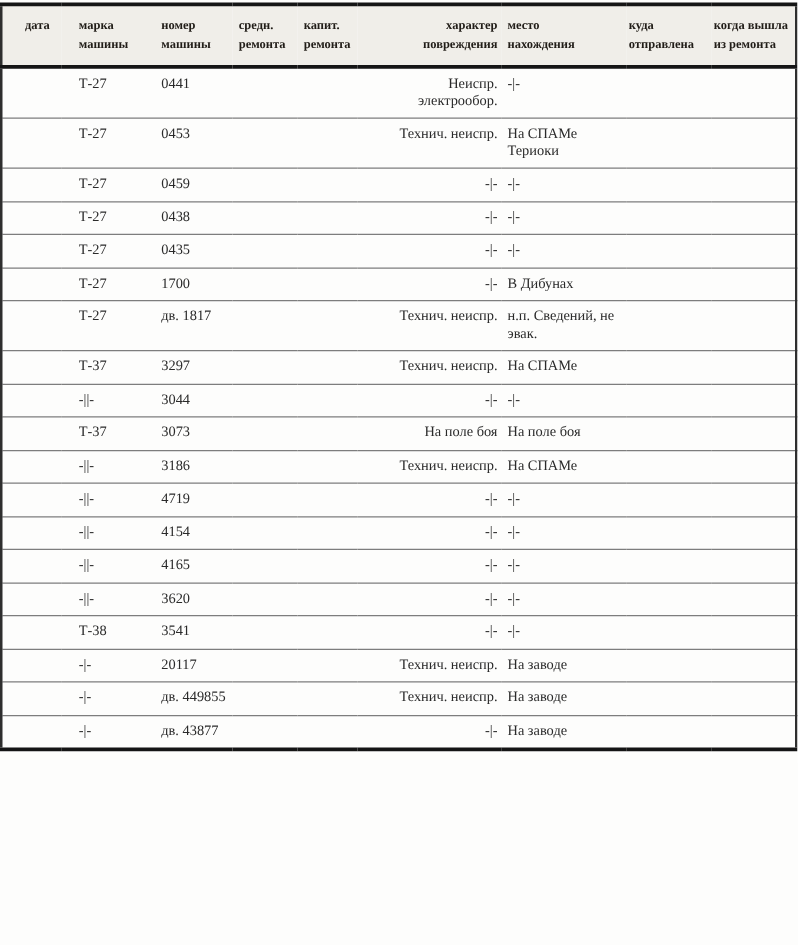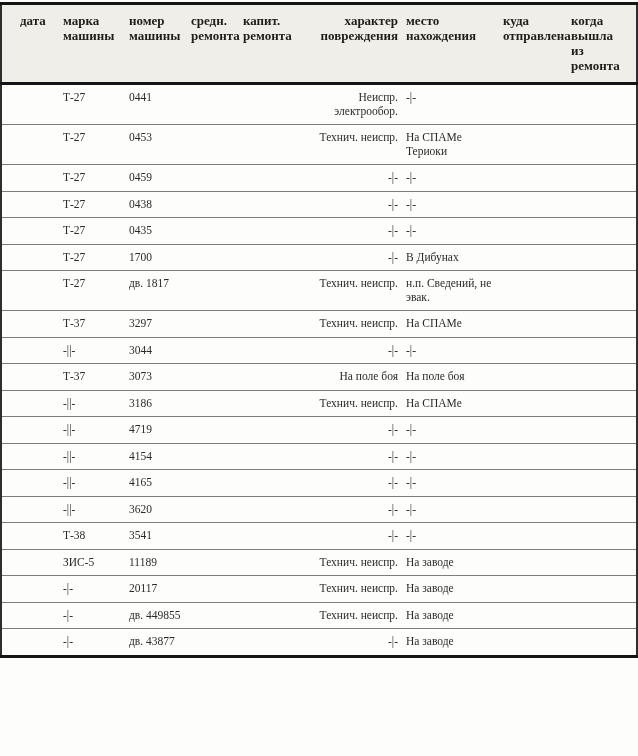--- a/index.html
+++ b/index.html
@@ -25,21 +25,21 @@
     border-collapse: collapse;
     table-layout: fixed;
     border-top: 3px solid #151515;
     border-bottom: 3px solid #151515;
     border-left: 2px solid #2e2e2e;
     border-right: 2px solid #2e2e2e;
   }
   thead th {
     background: #f0eee9;
     border-bottom: 3px solid #151515;
-    font-size: 13px;
+    font-size: 10px;
     font-weight: bold;
     color: #211d18;
     text-align: left;
     vertical-align: top;
     padding-top: 8px;
     padding-bottom: 9px;
     padding-right: 3px;
     line-height: 15px;
     white-space: pre-line;
   }
@@ -290,31 +290,20 @@
           <td>3541</td>
           <td></td>
           <td></td>
           <td>-|-</td>
           <td>-|-</td>
           <td></td>
           <td></td>
         </tr>
         <tr>
           <td></td>
-          <td>ЗИС-5</td>
-          <td>11189</td>
-          <td></td>
-          <td></td>
-          <td>Технич. неиспр.</td>
-          <td>На заводе</td>
-          <td></td>
-          <td></td>
-        </tr>
-        <tr>
-          <td></td>
           <td>-|-</td>
           <td>20117</td>
           <td></td>
           <td></td>
           <td>Технич. неиспр.</td>
           <td>На заводе</td>
           <td></td>
           <td></td>
         </tr>
         <tr>

